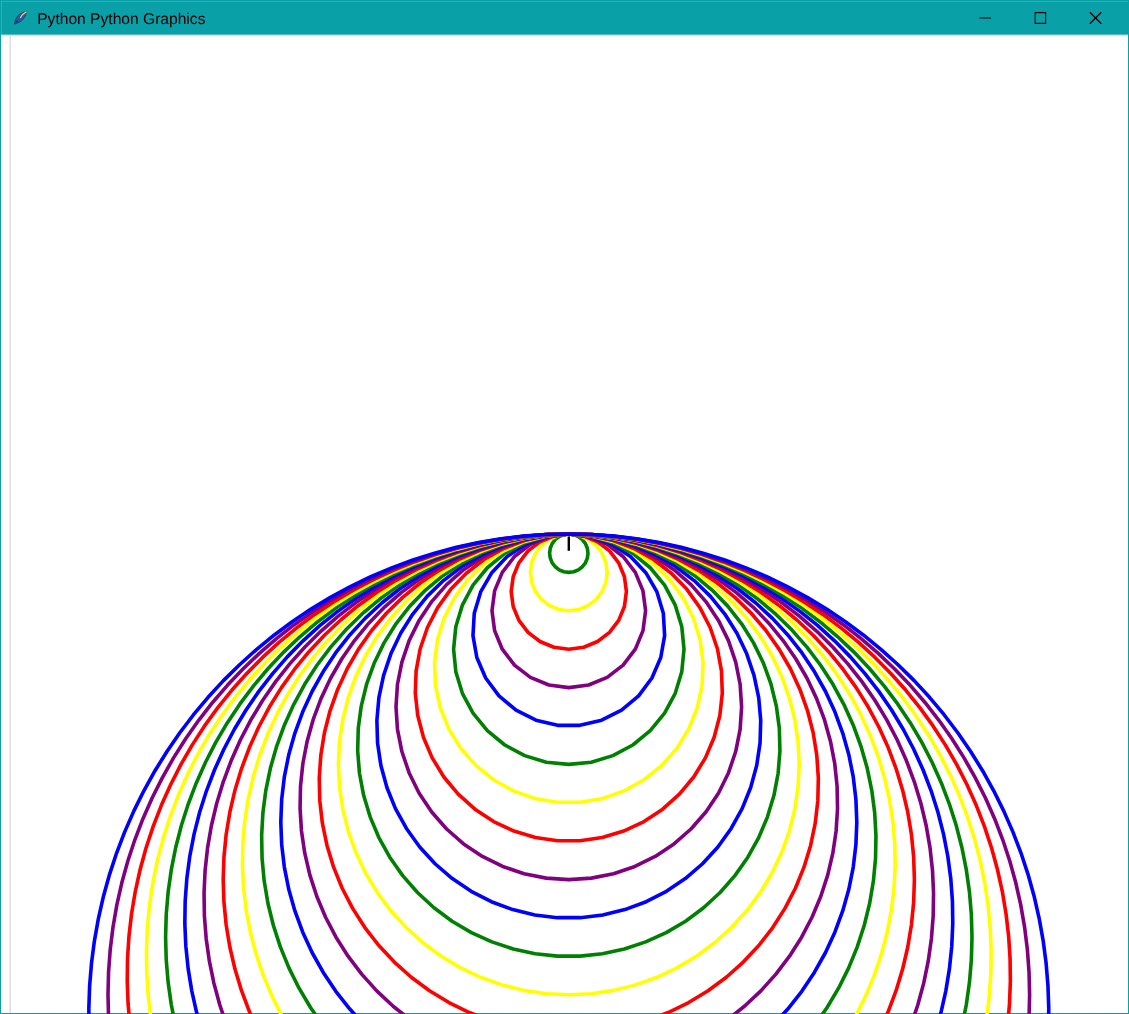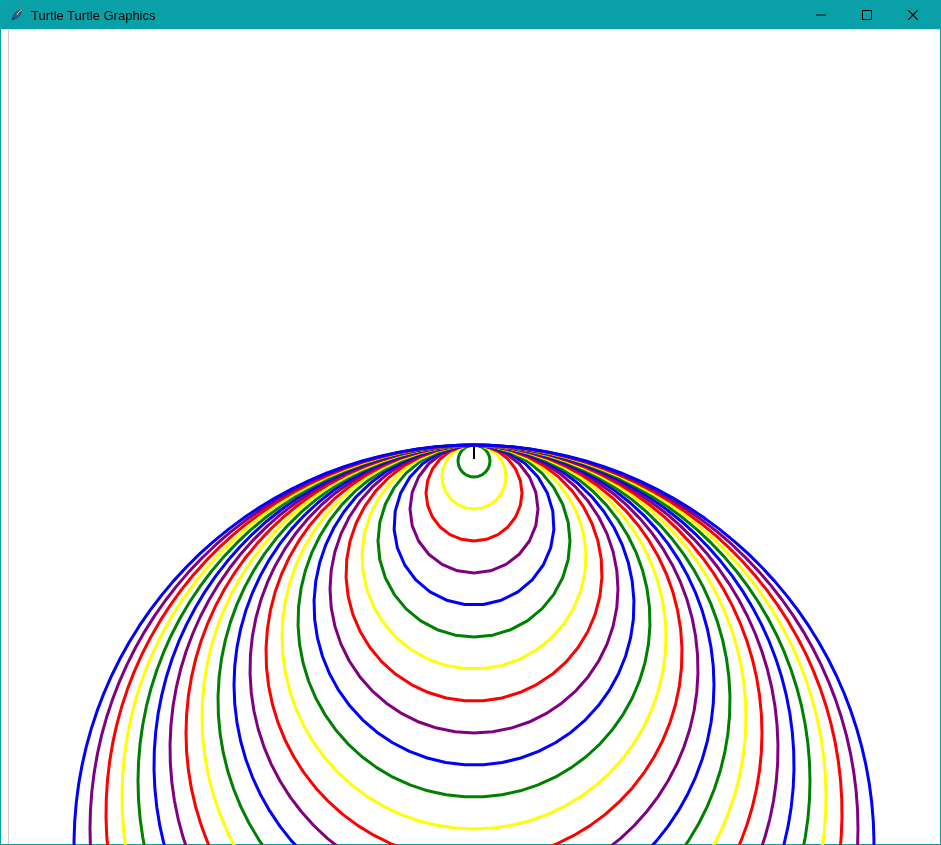--- a/index.html
+++ b/index.html
@@ -79,21 +79,21 @@
 
 <div class="window">
   <div class="titlebar">
     <span class="feather-icon">
       <svg width="16" height="16" viewBox="0 0 16 16">
         <path d="M3 13 C3 13 4 3 13 3 C13 3 12 10 6 12 L3 13 Z" fill="#2b5aa0" stroke="#1a3a66" stroke-width="0.6"></path>
         <path d="M8 8 C9 5 11 4 13 3" fill="none" stroke="#ffd34e" stroke-width="1"></path>
         <path d="M3 13 L6 10" stroke="#1a3a66" stroke-width="1"></path>
       </svg>
     </span>
-    <span class="title">Turtle Turtle Graphics</span>
+    <span class="title">Python Python Graphics</span>
     <div class="win-controls">
       <div class="win-btn" title="minimize">
         <svg width="10" height="10" viewBox="0 0 10 10">
           <line x1="0" y1="5" x2="10" y2="5" stroke="#000" stroke-width="1"></line>
         </svg>
       </div>
       <div class="win-btn" title="maximize">
         <svg width="10" height="10" viewBox="0 0 10 10">
           <rect x="0.5" y="0.5" width="9" height="9" fill="none" stroke="#000" stroke-width="1"></rect>
         </svg>

